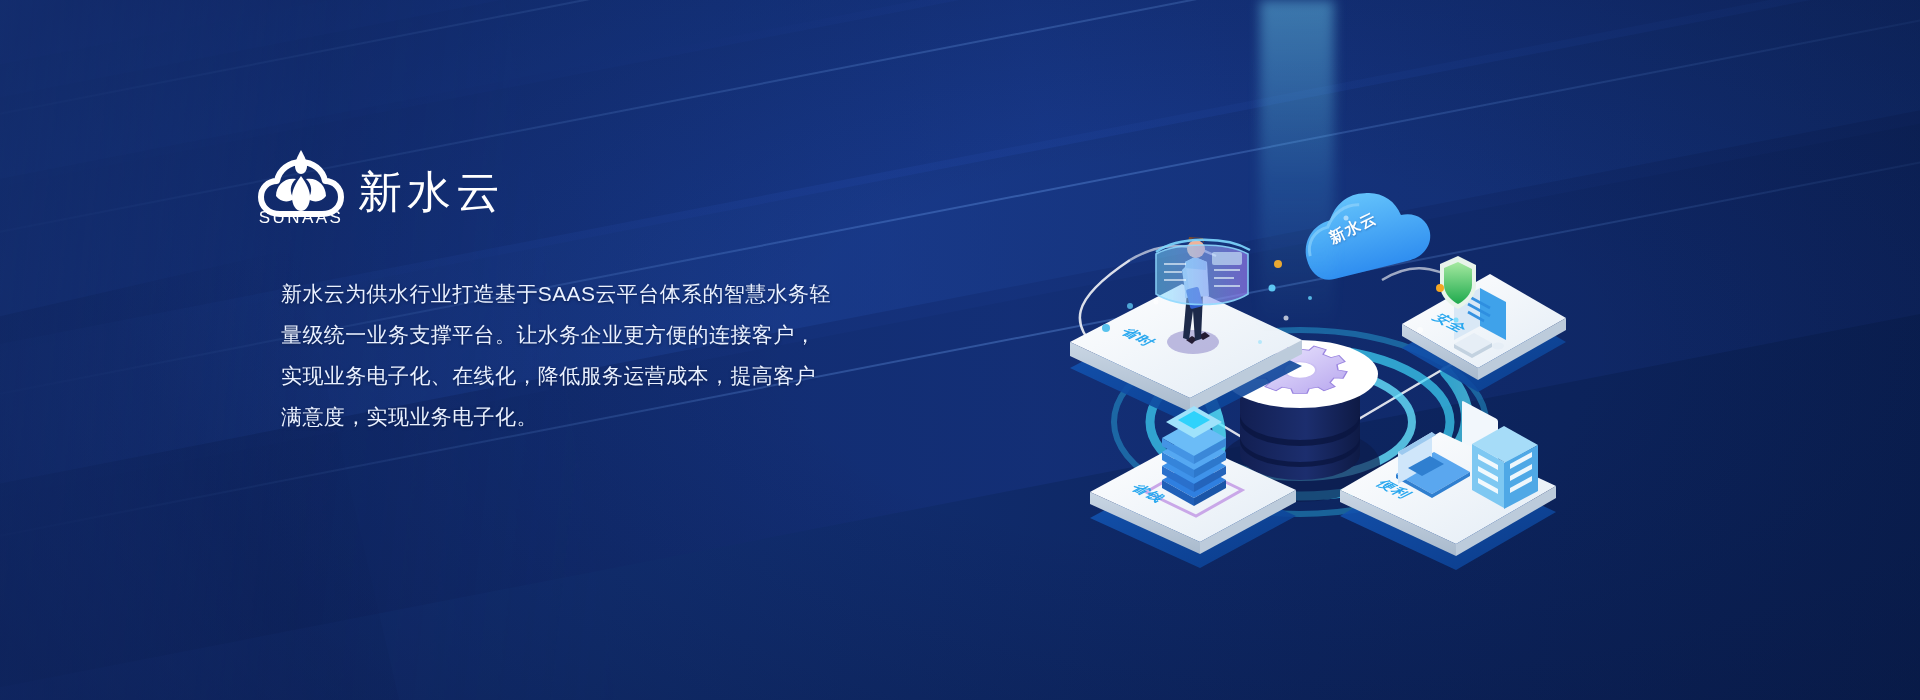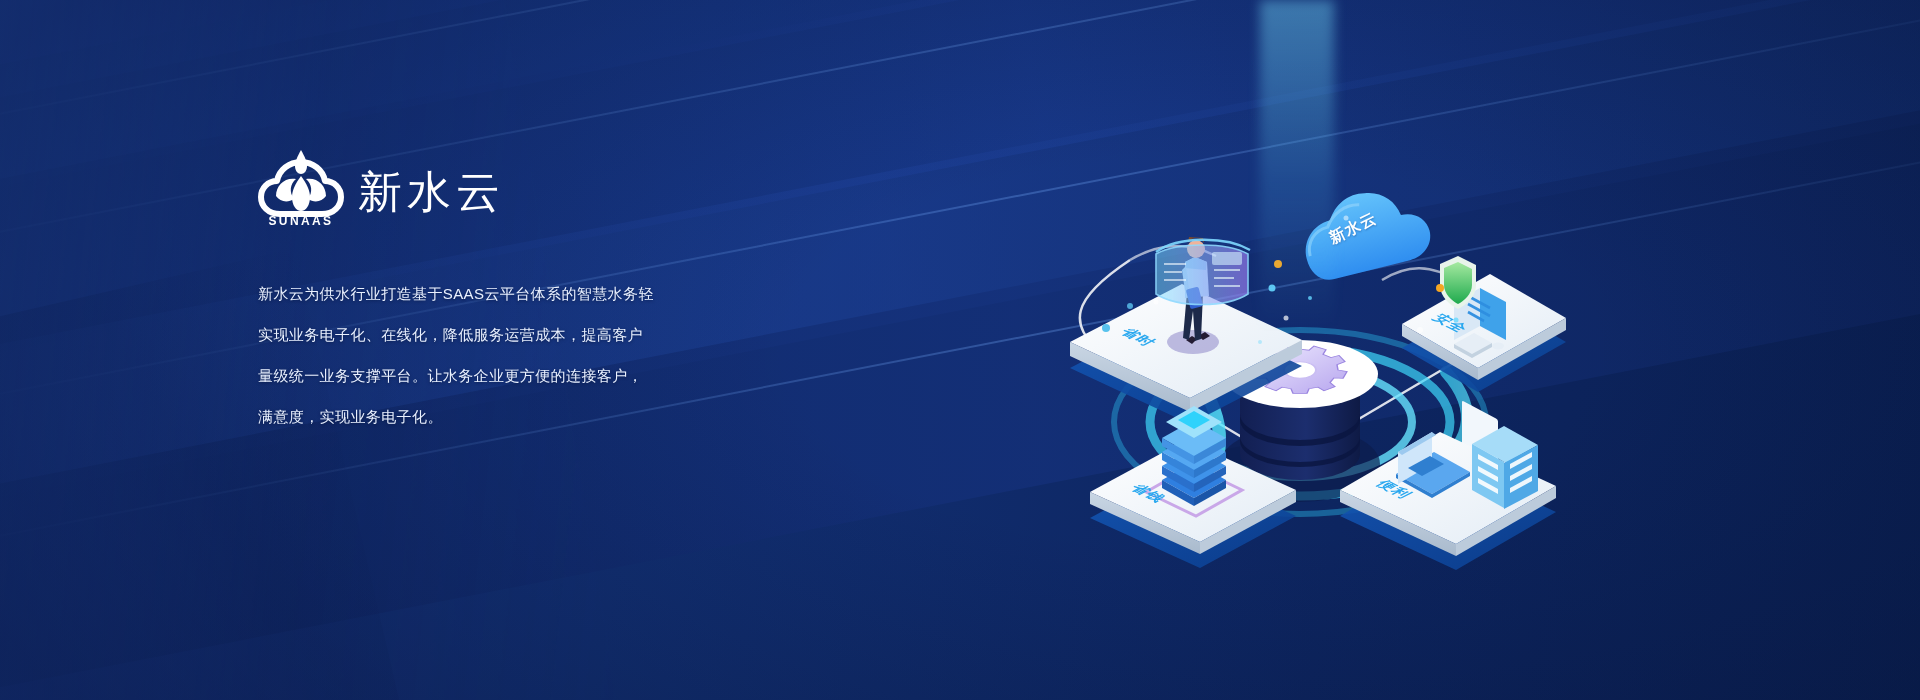--- a/index.html
+++ b/index.html
@@ -58,36 +58,37 @@
 
   
   .copy { position:absolute; left:258px; top:150px; width:560px; }
 
   .logo-row { display:flex; align-items:flex-end; gap:14px; }
   .logo-mark { position:relative; width:86px; height:76px; }
   .logo-mark svg { display:block; }
   .logo-sub {
     position:absolute; left:0; bottom:-2px; width:86px;
     text-align:center; color:#fff;
-    font-size:12px; font-weight:bold; letter-spacing:2.4px;
+    font-size:17px; font-weight:normal; letter-spacing:2.4px;
   }
   .logo-word {
     color:#fff; font-size:44px; line-height:1;
     letter-spacing:5px; padding-bottom:12px;
     font-family:"Liberation Sans","DejaVu Sans",sans-serif;
     font-weight:400;
   }
 
   .desc {
     margin-top:47px;
     color:#eaf1ff;
-    font-size:15px;
+    font-size:21px;
     line-height:41px;
     letter-spacing:.4px;
     text-shadow:0 1px 3px rgba(3,14,45,.55);
+    margin-left:23px;
   }
   .desc div { white-space:nowrap; }
 
   
   .illus { position:absolute; left:1010px; top:92px; width:560px; height:470px; }
   .illus svg { display:block; overflow:visible; }
 
   .iso-label {
     position:absolute; color:#2aa8ef; font-weight:bold;
     font-size:15px; letter-spacing:1px;
@@ -146,22 +147,22 @@
 
           <path d="M36 58 h14 v8 h-14 z" fill="#14317e" opacity="0"></path>
         </svg>
         <div class="logo-sub">SUNAAS</div>
       </div>
       <div class="logo-word">新水云</div>
     </div>
 
     <div class="desc">
       <div>新水云为供水行业打造基于SAAS云平台体系的智慧水务轻</div>
+      <div>量级统一业务支撑平台。让水务企业更方便的连接客户，</div>
       <div>实现业务电子化、在线化，降低服务运营成本，提高客户</div>
-      <div>量级统一业务支撑平台。让水务企业更方便的连接客户，</div>
       <div>满意度，实现业务电子化。</div>
     </div>
   </div>
 
   <div class="illus">
 
     <div class="beam"></div>
 
     <svg width="560" height="470" viewBox="0 0 560 470">
       <defs>

